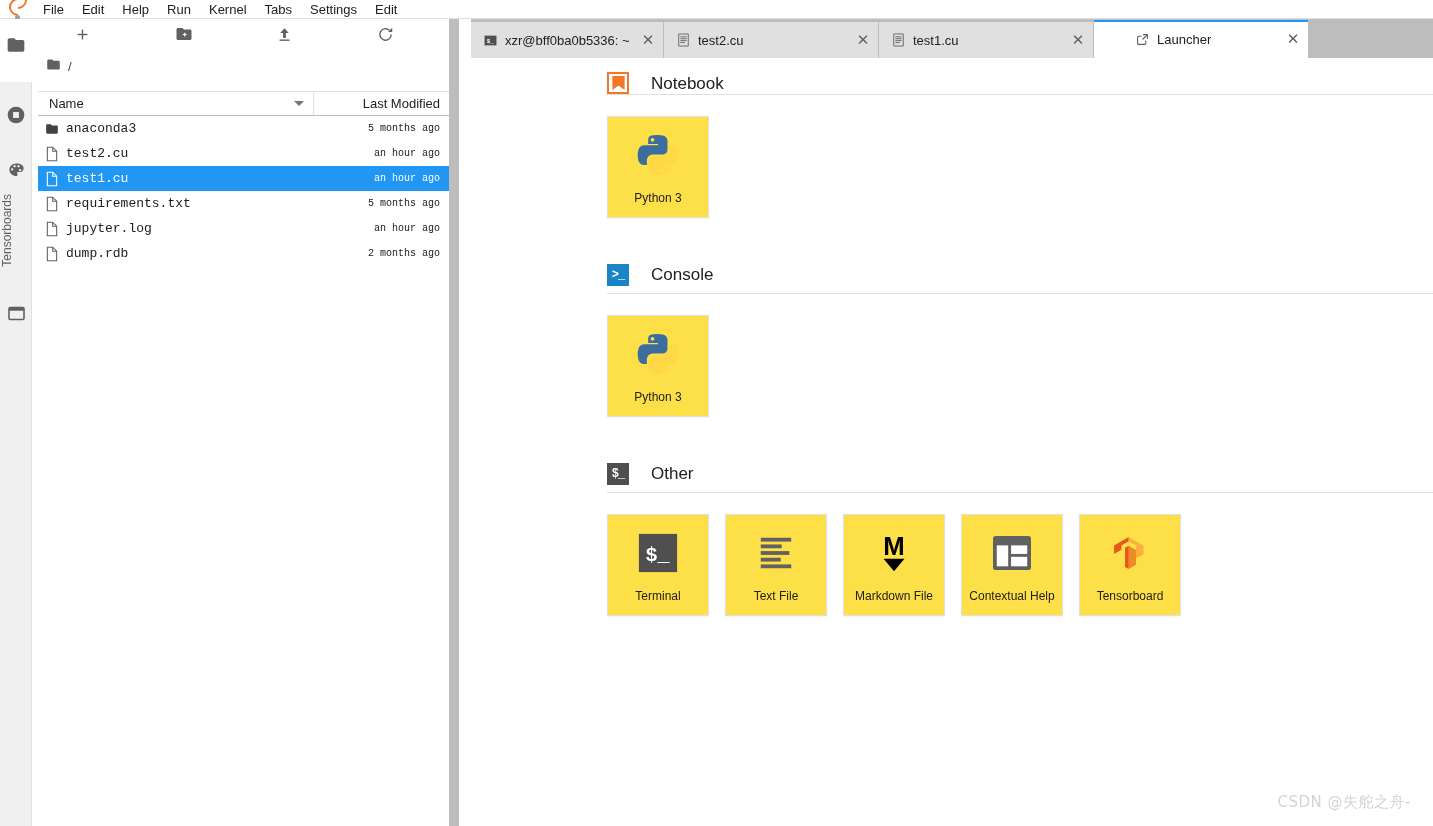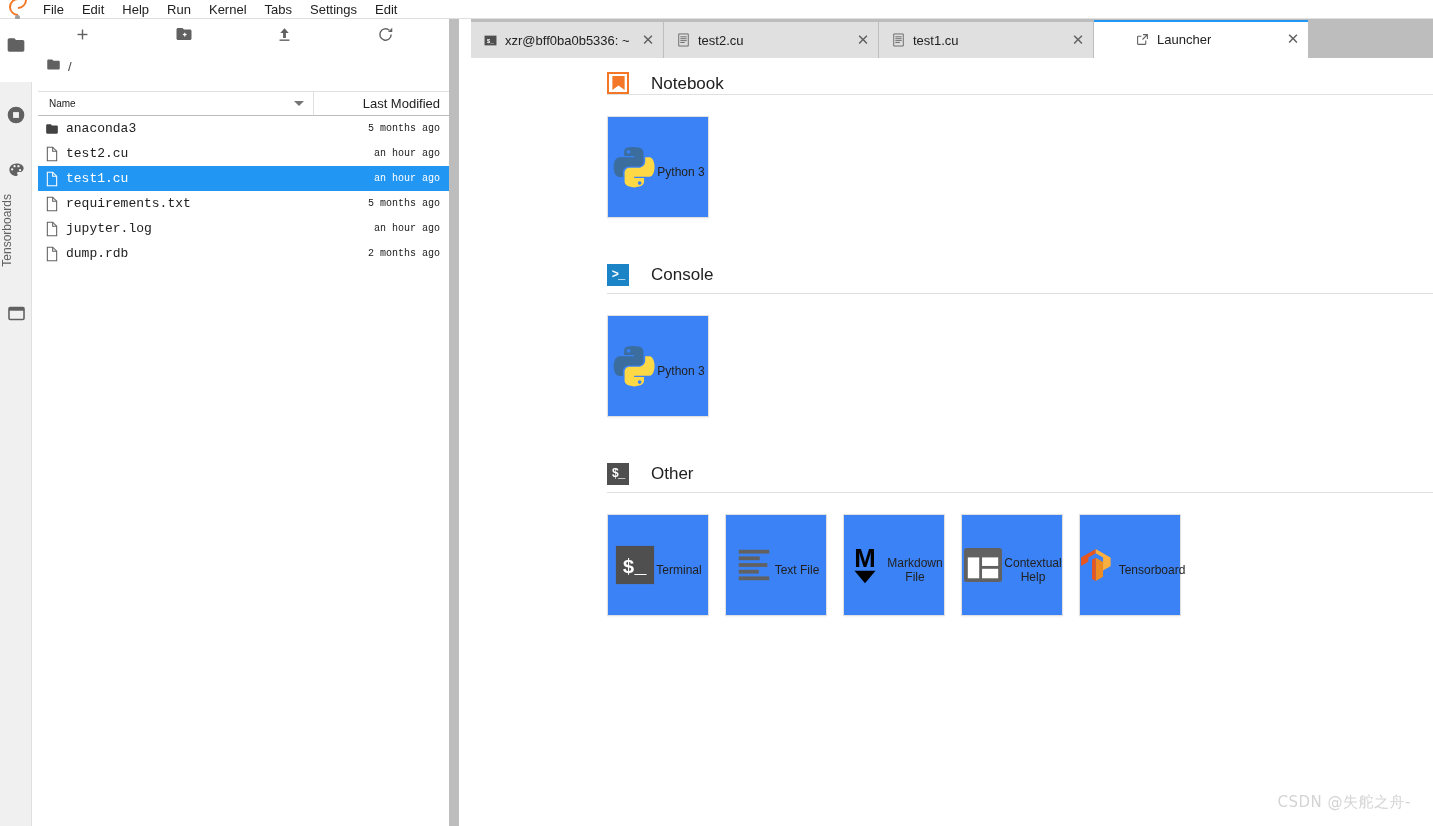--- a/index.html
+++ b/index.html
@@ -81,21 +81,21 @@
     display: flex; align-items: center; padding-left: 14px;
   }
   .bc-sep { font-size: 13px; color: #424242; margin-left: 7px; }
   .fb-header {
     position: absolute; left: 6px; top: 72px; width: 411px; height: 25px;
     display: flex; align-items: center;
     border-top: 1px solid #e0e0e0; border-bottom: 1px solid #bdbdbd;
     background: #fff;
   }
   .fb-h-name {
-    flex: 1; font-size: 10px; color: #212121; padding-left: 11px;
+    flex: 1; font-size: 13px; color: #212121; padding-left: 11px;
     display: flex; align-items: center; justify-content: space-between;
     padding-right: 9px; border-right: 1px solid #e0e0e0; height: 100%;
     cursor: pointer;
   }
   .fb-h-mod {
     width: 135px; font-size: 13px; color: #212121; text-align: right;
     padding-right: 9px; cursor: pointer;
   }
   .sortcaret {
     width: 0; height: 0; border-left: 5px solid transparent;
@@ -151,22 +151,22 @@
     display: flex; align-items: center; margin-left: 148px; height: 36px;
   }
   .sect-title {
     font-size: 17px; color: #212121; margin-left: 22px; font-weight: 400;
   }
   .sect-rule {
     height: 1px; background: #e0e0e0; margin-left: 148px; margin-right: 0;
   }
   .card-row { display: flex; margin-left: 148px; }
   .card {
-    width: 102px; height: 102px; border: 1px solid #e0e0e0; background: #3b82f6;
-    display: flex; flex-direction: row; align-items: center;
+    width: 102px; height: 102px; border: 1px solid #e0e0e0; background: #fde047;
+    display: flex; flex-direction: column; align-items: center;
     justify-content: center; cursor: pointer; margin-right: 16px;
     box-shadow: 0 1px 2px rgba(0,0,0,0.05);
   }
   .card .c-ic { height: 52px; display: flex; align-items: center; justify-content: center; }
   .card .c-lb { font-size: 12px; color: #212121; margin-top: 10px; text-align: center; }
 
   
   .sq { width: 22px; height: 22px; display: flex; align-items: center; justify-content: center; flex: none; }
   .sq-notebook { border: 2.5px solid #f37726; background: #fff; }
   .sq-console { background: #1a84c7; color: #fff; font-size: 12px; font-weight: bold;

